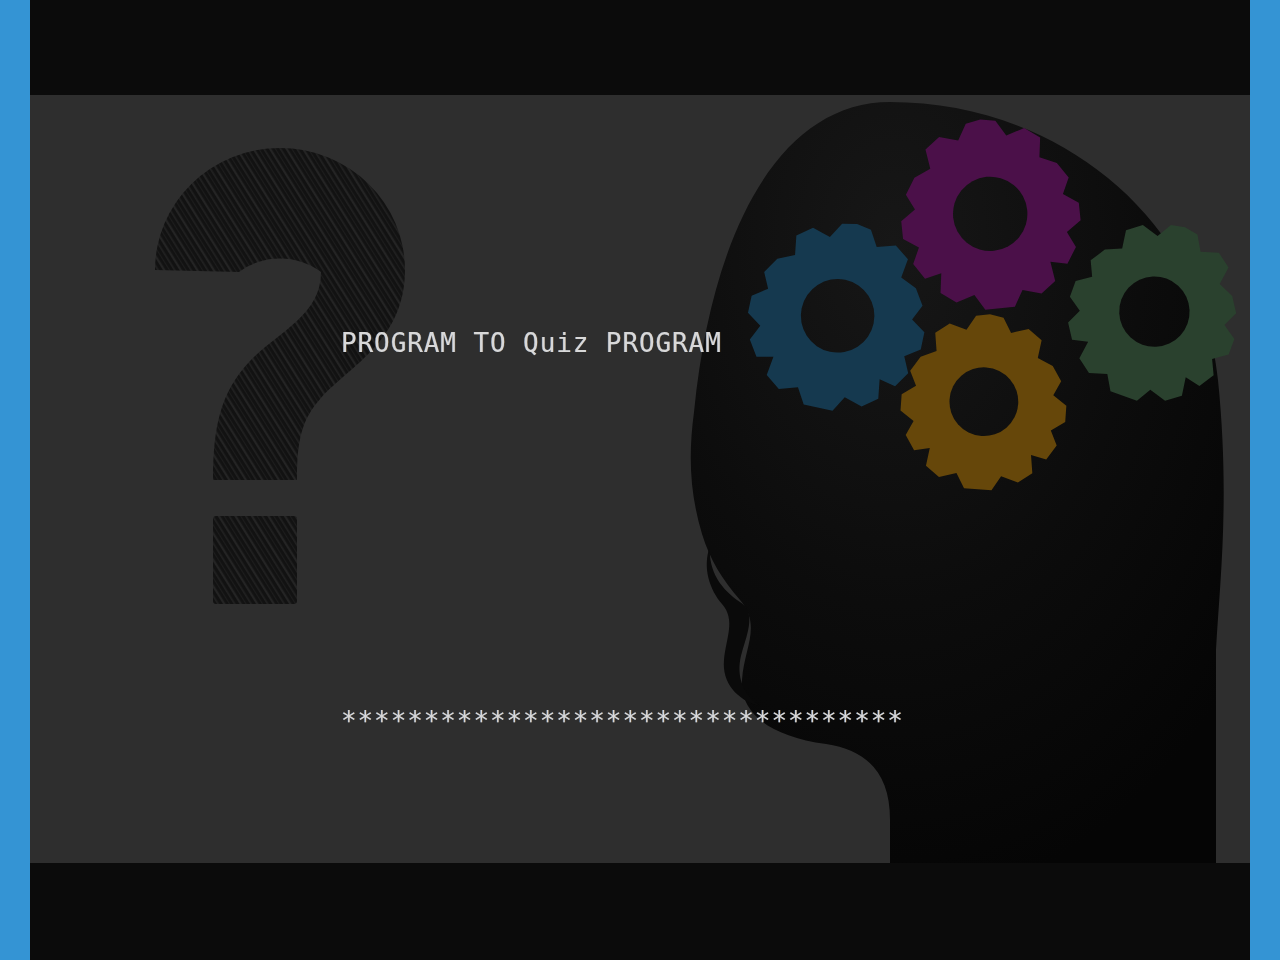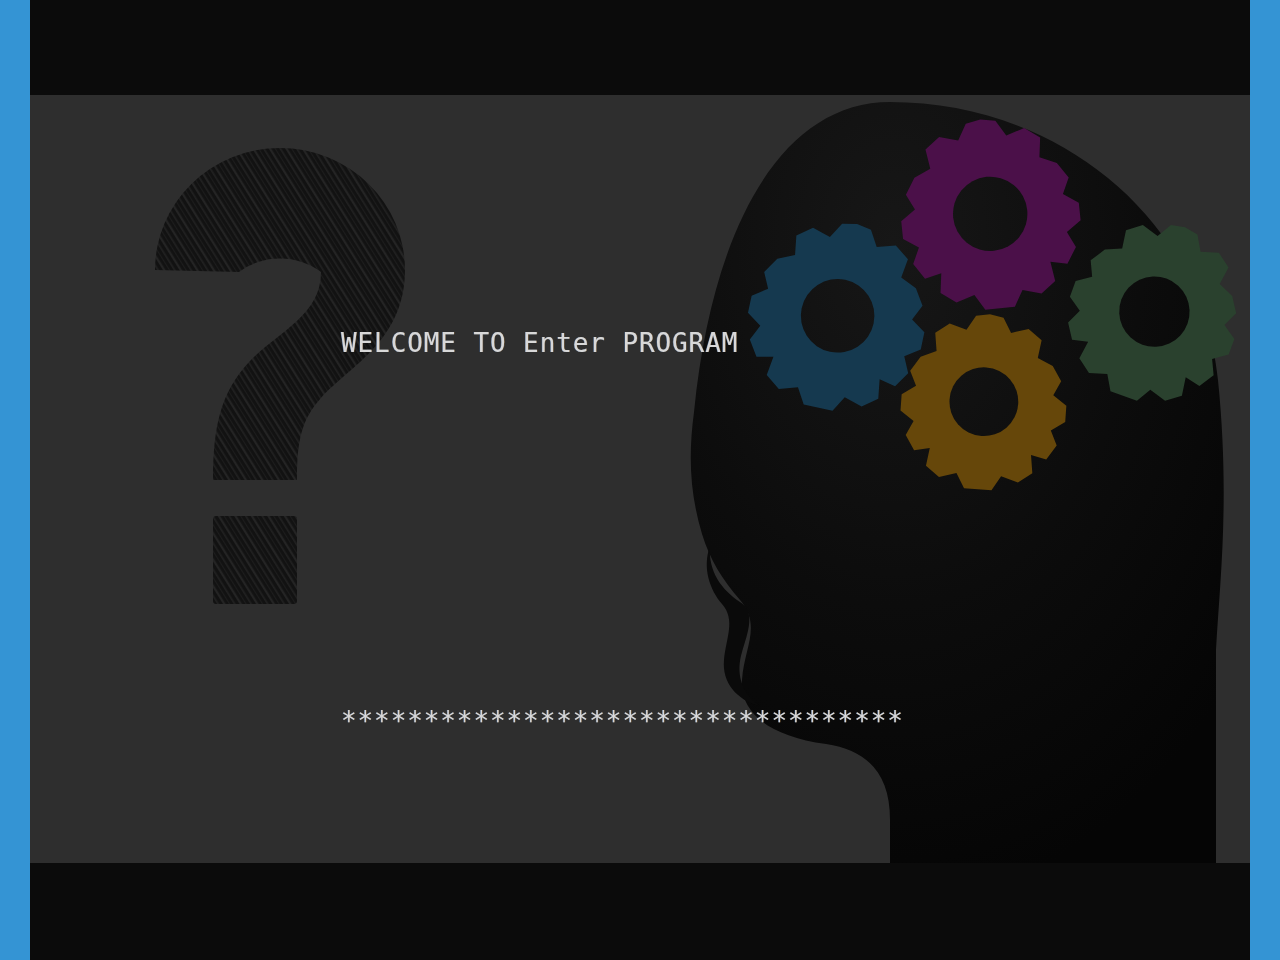--- a/index.html
+++ b/index.html
@@ -165,21 +165,21 @@
         <g>
           <use href="#gear8" transform="translate(565,250) scale(0.88) rotate(20)" fill="#2a412e" mask="url(#gearhole8)"></use>
         </g>
         <g>
           <use href="#gear8" transform="translate(394,340) scale(0.86) rotate(4)" fill="#66470a" mask="url(#gearhole8)"></use>
         </g>
       </svg>
     </div>
 
     <div id="console">
-      <div class="line">WELCOME TO Enter PROGRAM</div>
+      <div class="line">PROGRAM TO Quiz PROGRAM</div>
       <div class="spacer"></div>
       <div class="line rule">**********************************</div>
       <div class="line">Enter 'S' to start game</div>
       
       
       
       
     </div>
 
     <div class="bar top"></div>

